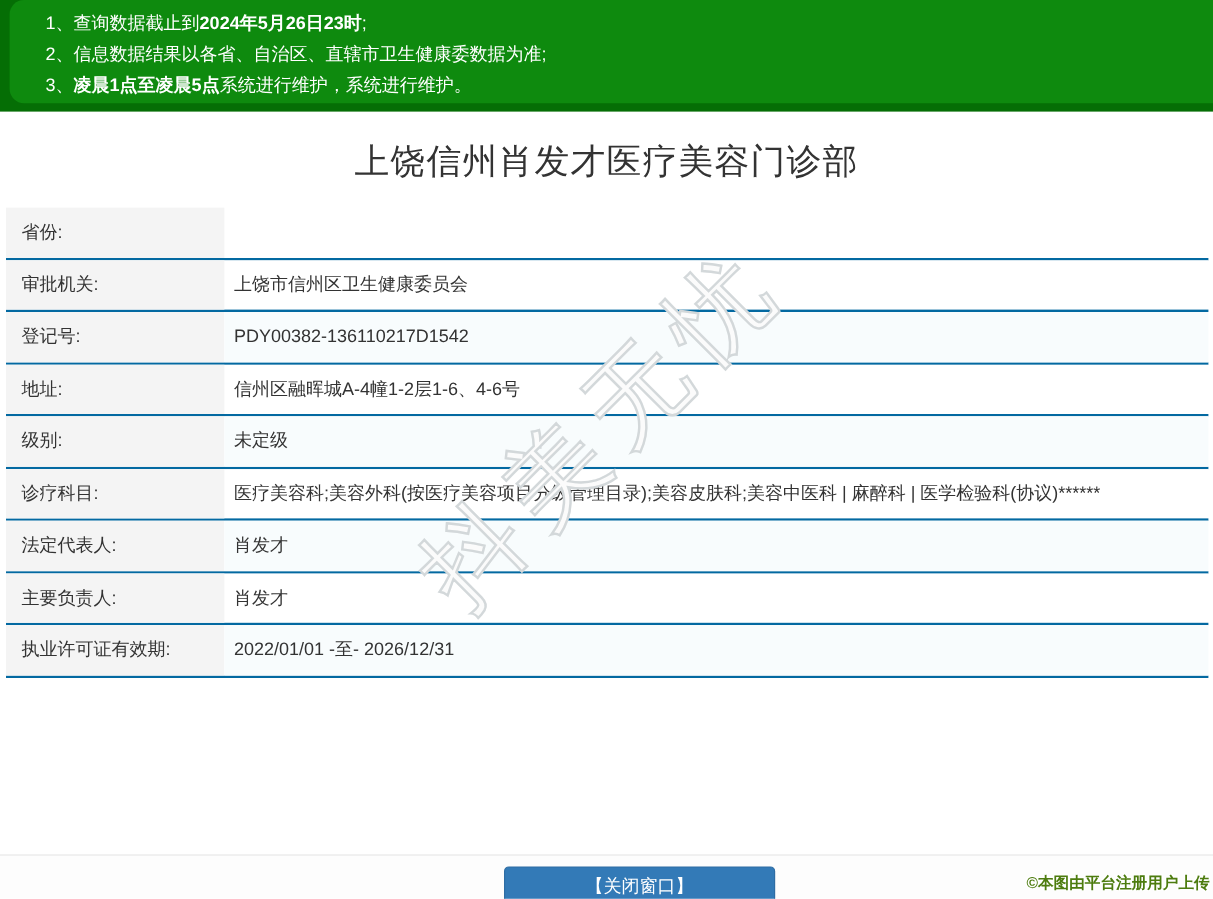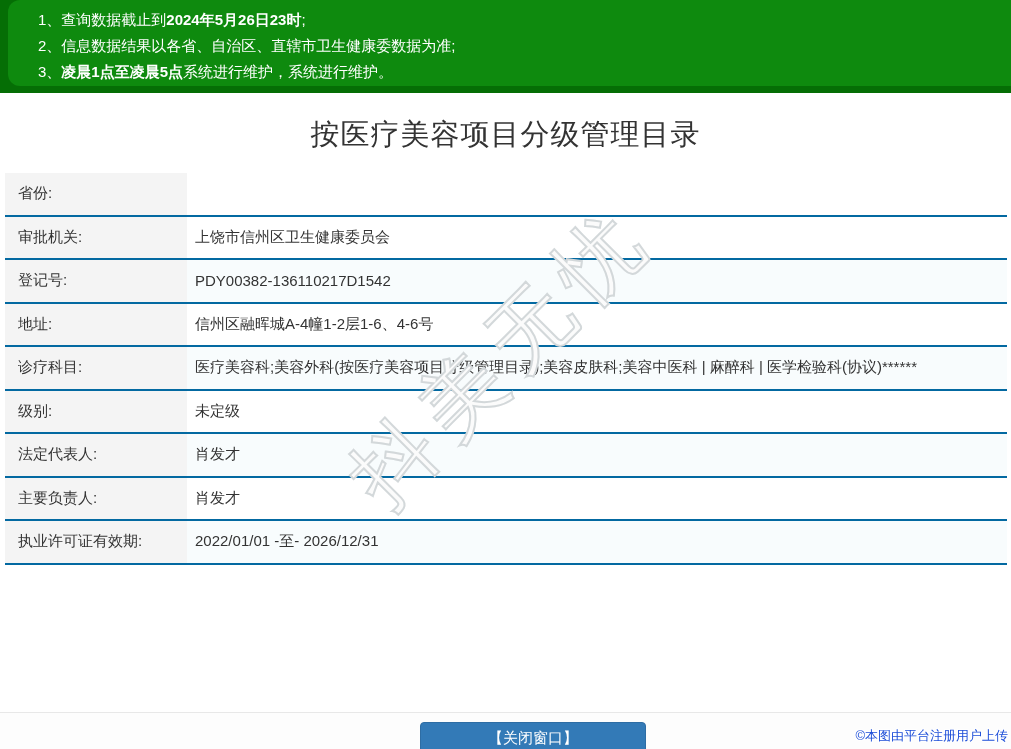--- a/index.html
+++ b/index.html
@@ -109,65 +109,65 @@
     font-size: 15px;
     text-align: center;
     padding-top: 6px;
     cursor: pointer;
     z-index: 6;
   }
   .credit {
     position: absolute;
     right: 3px; top: 727px;
     font-size: 13px;
-    font-weight: normal;
-    color: #1d4ed8;
+    font-weight: bold;
+    color: #4d7c0f;
     text-shadow: -1px -1px 0 #fff, 1px -1px 0 #fff, -1px 1px 0 #fff, 1px 1px 0 #fff;
     z-index: 6;
     white-space: nowrap;
   }
 </style>
 </head>
 <body>
 
 <div class="banner-outer">
   <div class="banner-inner">
     <div class="notice-line"><span>1、查询数据截止到</span><b>2024年5月26日23时</b><span>;</span></div>
     <div class="notice-line"><span>2、信息数据结果以各省、自治区、直辖市卫生健康委数据为准;</span><b></b><span></span></div>
     <div class="notice-line"><span>3、</span><b>凌晨1点至凌晨5点</b><span>系统进行维护，系统进行维护。</span></div>
   </div>
 </div>
 
 <div style="position:absolute; top:93px; left:0; right:0;">
-  <h1 class="page-title">按医疗美容项目分级管理目录</h1>
+  <h1 class="page-title">上饶信州肖发才医疗美容门诊部</h1>
 </div>
 
 <div class="details">
   <div class="row">
     <div class="cell label">省份:</div>
   </div>
   <div class="row">
     <div class="cell label">审批机关:</div>
     <div class="cell value">上饶市信州区卫生健康委员会</div>
   </div>
   <div class="row">
     <div class="cell label">登记号:</div>
     <div class="cell value">PDY00382-136110217D1542</div>
   </div>
   <div class="row">
     <div class="cell label">地址:</div>
     <div class="cell value">信州区融晖城A-4幢1-2层1-6、4-6号</div>
   </div>
   <div class="row">
+    <div class="cell label">级别:</div>
+    <div class="cell value">未定级</div>
+  </div>
+  <div class="row">
     <div class="cell label">诊疗科目:</div>
     <div class="cell value">医疗美容科;美容外科(按医疗美容项目分级管理目录);美容皮肤科;美容中医科 | 麻醉科 | 医学检验科(协议)******</div>
-  </div>
-  <div class="row">
-    <div class="cell label">级别:</div>
-    <div class="cell value">未定级</div>
   </div>
   <div class="row">
     <div class="cell label">法定代表人:</div>
     <div class="cell value">肖发才</div>
   </div>
   <div class="row">
     <div class="cell label">主要负责人:</div>
     <div class="cell value">肖发才</div>
   </div>
   <div class="row">

